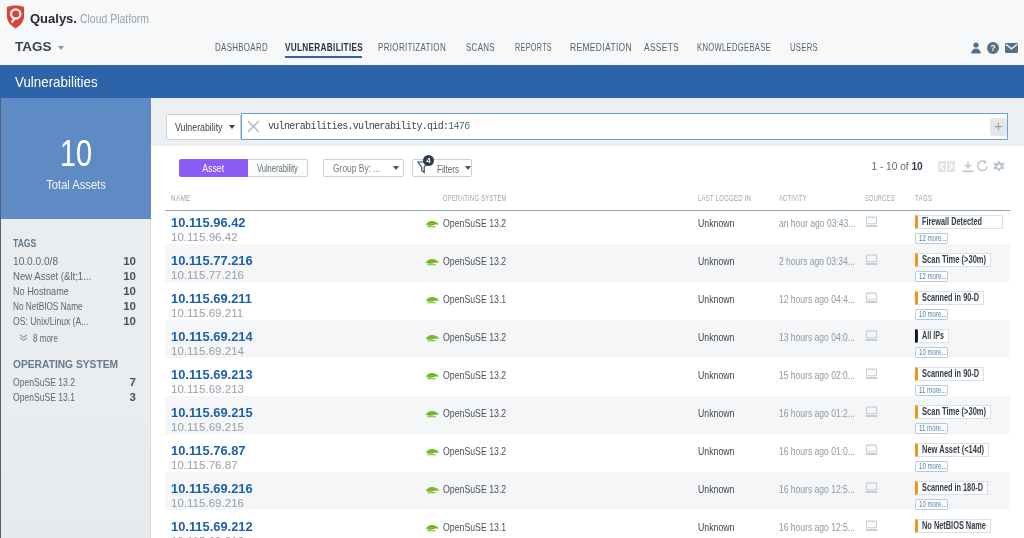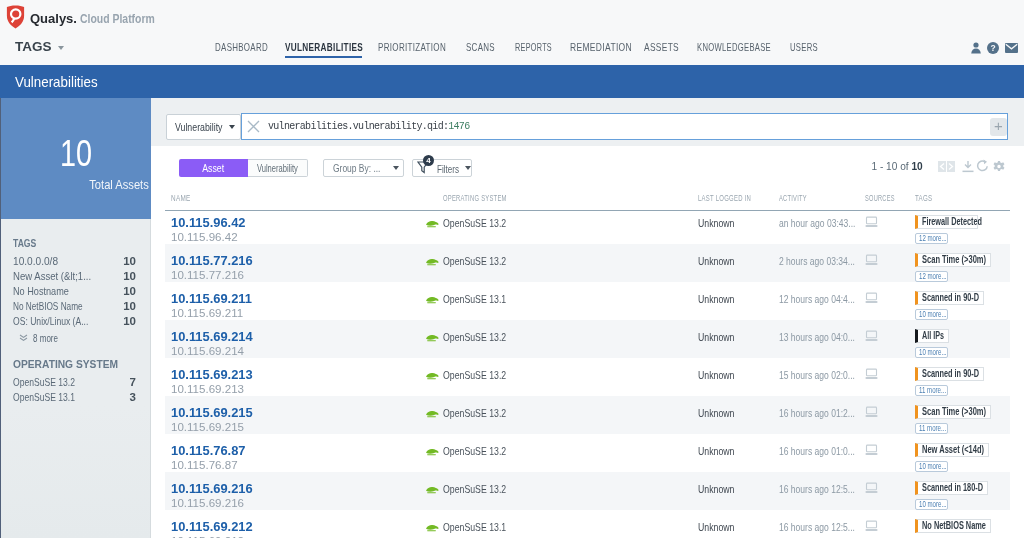--- a/index.html
+++ b/index.html
@@ -3,32 +3,32 @@
 <meta charset="utf-8">
 <style>
 * { margin:0; padding:0; box-sizing:border-box; }
 html,body { background:#fff; }
 body { font-family:"Liberation Sans", sans-serif; }
 #page { position:relative; width:1024px; height:538px; overflow:hidden; background:#fff; }
 .abs { position:absolute; }
 .sx { display:inline-block; transform-origin:0 50%; white-space:pre; }
 #hdr { left:0; top:0; width:1024px; height:65px; background:#f7f8f9; }
 #qualys-name { left:30px; top:11px; font-size:13px; font-weight:700; color:#262a30; }
-#qualys-name .cp { font-weight:700; color:#98a4af; font-size:12px; }
+#qualys-name .cp { font-weight:400; color:#98a4af; font-size:12px; }
 #vmdr { left:15px; top:39px; font-size:13.5px; font-weight:700; color:#39434c; }
 .nav { top:41px; font-size:10.5px; letter-spacing:.4px; color:#57626c; }
 .nav.active { color:#2b3540; font-weight:700; }
 #nav-underline { left:285px; top:56px; width:77px; height:2px; background:#2e63a9; }
 #bluebar { left:0; top:65px; width:1024px; height:33px; background:#2d63a9; color:#fff; font-size:15px; line-height:33px; padding-left:15px; }
 #side { left:0; top:98px; width:151px; height:440px; background:linear-gradient(#e9edef 70%,#e5eaec); border-right:1px solid #d5dbde; }
 #side-edge { left:0; top:98px; width:1px; height:440px; background:#51607a; }
 #bluebox { left:1px; top:98px; width:150px; height:121px; background:#5e8bc3; text-align:center; color:#fff; }
 #bluebox .n { margin-top:38px; font-size:36px; font-weight:400; line-height:36px; }
 #bluebox .n span { display:inline-block; transform:scaleX(.8); }
-#bluebox .l { margin-top:6px; font-size:12px; color:rgba(255,255,255,.93);text-align:right; }
+#bluebox .l { margin-top:6px; font-size:12px; color:rgba(255,255,255,.93); }
 #bluebox .l span { display:inline-block; transform:scaleX(.93); }
 .sidehead { left:13px; font-size:11.5px; font-weight:700; color:#67798a; }
 .sideitem { left:13px; width:123px; font-size:11.5px; color:#5a6977; white-space:nowrap; }
 .sideitem b { position:absolute; right:0; top:0; font-weight:700; color:#46525c; }
 #greyband { left:151px; top:98px; width:873px; height:48px; background:#edf0f2; }
 #dd { left:166px; top:114px; width:75px; height:26px; background:#fff; border:1px solid #c9d1d7; border-radius:2px; font-size:10.5px; color:#39434d; line-height:24px; padding-left:8px; }
 #searchbox { left:241px; top:113px; width:767px; height:27px; background:#fff; border:1.5px solid #66a0db; }
 #query { left:268px; top:121px; font-family:"Liberation Mono", monospace; font-size:10px; letter-spacing:-0.7px; color:#3a4149; white-space:pre; }
 #query .qv { color:#3f7f63; }
 #plusbtn { left:990px; top:118px; width:17px; height:18px; background:#e3e7ea; border-radius:3px; color:#9aa5ae; font-size:15px; line-height:16px; text-align:center; }
@@ -168,21 +168,21 @@
         <path d="M2 11.5 C4.5 5.5 10 3.5 15 4 C20 4.5 24 6.5 26.5 9 C28 10.5 26.5 12.3 24.5 11.6 C22.5 11 20.5 11 18.5 11.8 C13 14 6.5 13.8 2 11.5 Z" fill="#73ba25"></path>
         <path d="M5 14.6 L21 14.6 C22 14.6 22 16.4 21 16.4 L5 16.4 C4 16.4 4 14.6 5 14.6 Z" fill="#73ba25"></path>
       </svg>
       <div class="os"><span class="sx" style="transform:scaleX(.76)">OpenSuSE 13.2</span></div>
       <div class="unk"><span class="sx" style="transform:scaleX(.76)">Unknown</span></div>
       <div class="act"><span class="sx" style="transform:scaleX(.776)">an hour ago 03:43...</span></div>
       <svg class="src" width="13" height="12" viewBox="0 0 13 12">
         <rect x="1.5" y="1.1" width="10" height="6.6" rx="0.8" fill="none" stroke="#c4cdd4" stroke-width="1.1"></rect>
         <rect x="0.4" y="8.9" width="12.2" height="2.2" rx="1.1" fill="#c4cdd4"></rect>
       </svg>
-      <div class="chip" style="width:63px"><span class="sx" style="transform:scaleX(0.729)">Firewall Detected</span></div>
+      <div class="chip" style="width:88px"><span class="sx" style="transform:scaleX(0.729)">Firewall Detected</span></div>
       <div class="more"><span class="sx" style="transform:scaleX(.72)">12 more...</span></div>
     </div>
   <div class="abs row alt" style="top:243.5px">
       <div class="ip"><span class="sx" style="transform:scaleX(1.03)">10.115.77.216</span></div>
       <div class="subip"><span class="sx" style="transform:scaleX(1.05)">10.115.77.216</span></div>
       <svg class="geeko" width="14" height="9" viewBox="0 0 28 18">
         <path d="M2 11.5 C4.5 5.5 10 3.5 15 4 C20 4.5 24 6.5 26.5 9 C28 10.5 26.5 12.3 24.5 11.6 C22.5 11 20.5 11 18.5 11.8 C13 14 6.5 13.8 2 11.5 Z" fill="#73ba25"></path>
         <path d="M5 14.6 L21 14.6 C22 14.6 22 16.4 21 16.4 L5 16.4 C4 16.4 4 14.6 5 14.6 Z" fill="#73ba25"></path>
       </svg>
       <div class="os"><span class="sx" style="transform:scaleX(.76)">OpenSuSE 13.2</span></div>

